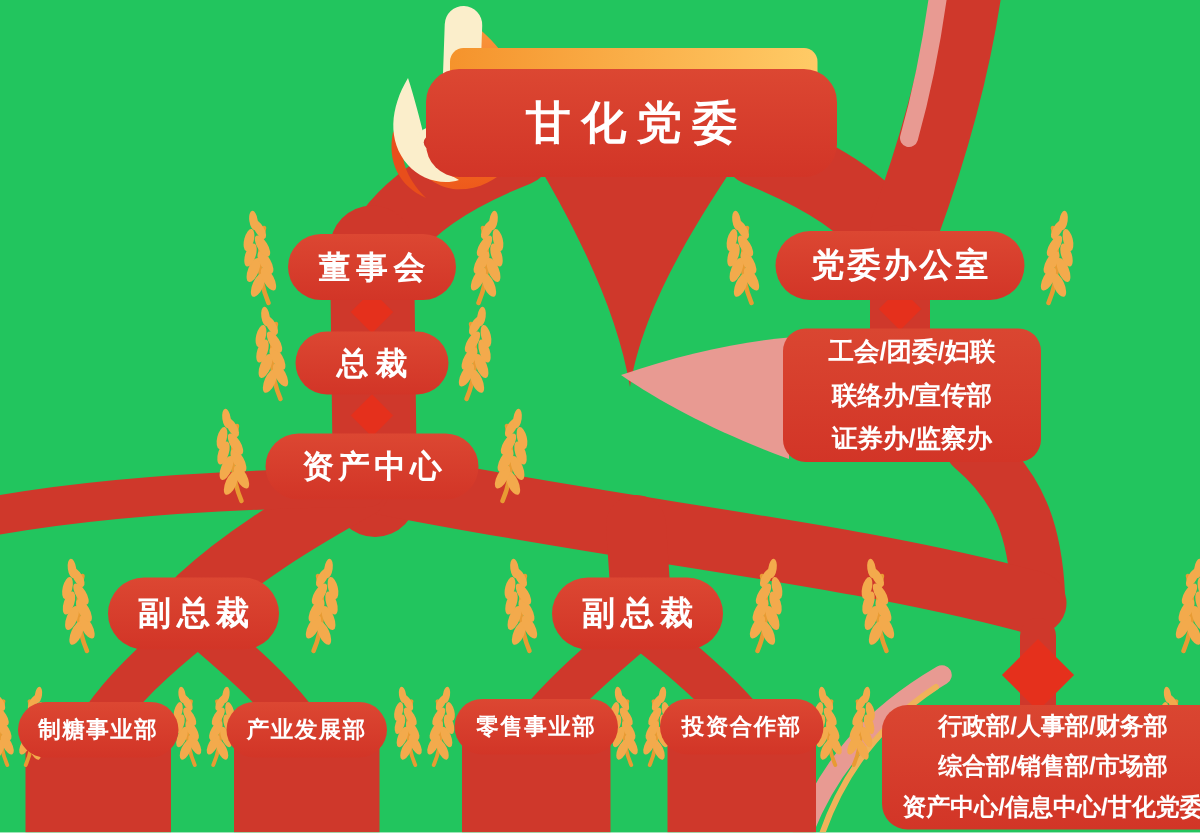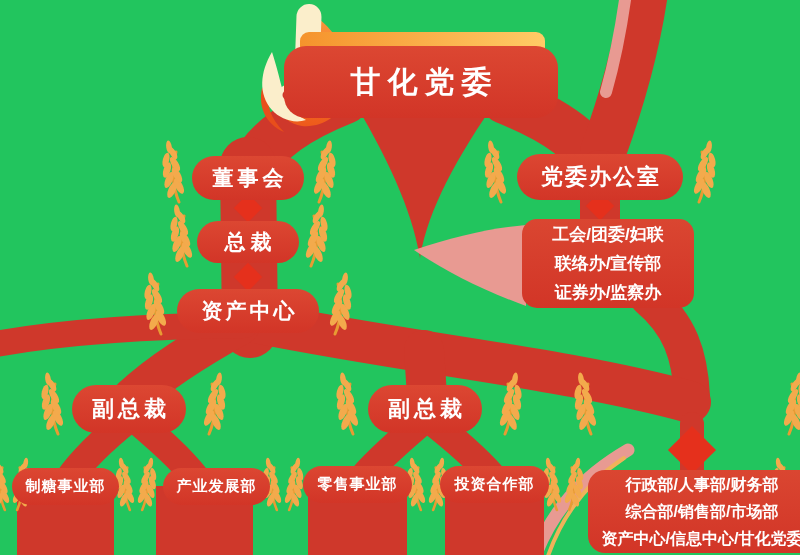--- a/index.html
+++ b/index.html
@@ -22,21 +22,21 @@
     font-size:30px;letter-spacing:7px;text-indent:7px;}
   .n-board{left:192px;top:156px;width:112px;height:44px;border-radius:22px;font-size:21px;letter-spacing:4px;text-indent:4px;}
   .n-pres {left:197px;top:221px;width:102px;height:42px;border-radius:21px;font-size:21px;letter-spacing:5px;text-indent:5px;}
   .n-exec {left:177px;top:289px;width:142px;height:44px;border-radius:22px;font-size:21px;letter-spacing:3px;text-indent:3px;}
   .n-office{left:517px;top:154px;width:166px;height:46px;border-radius:23px;font-size:22px;letter-spacing:2px;text-indent:2px;}
   .n-vp1 {left:72px; top:385px;width:114px;height:48px;border-radius:24px;font-size:22px;letter-spacing:4px;text-indent:4px;}
   .n-vp2 {left:368px;top:385px;width:114px;height:48px;border-radius:24px;font-size:22px;letter-spacing:4px;text-indent:4px;}
   .n-dir {left:607px;top:388px;width:166px;height:42px;border-radius:21px;font-size:22px;letter-spacing:2px;text-indent:2px;}
   .pill{font-size:15px;letter-spacing:1px;border-radius:19px;height:37px;}
   .p1{left:12px; top:468px;width:107px;}
-  .p2{left:163px;top:468px;width:107px;}
+  .p2{left:151px;top:468px;width:107px;}
   .p3{left:303px;top:466px;width:109px;}
   .p4{left:440px;top:466px;width:109px;}
   .listbox{
     position:absolute;z-index:3;display:flex;flex-direction:column;align-items:center;justify-content:center;
     background:linear-gradient(180deg,#DA4631,#D23527);color:#ffffff;font-weight:bold;
   }
   .listbox span{white-space:nowrap;}
   .list-right{left:522px;top:219px;width:172px;height:89px;border-radius:15px;font-size:17px;line-height:29px;}
   .list-bottom{left:588px;top:470px;width:228px;height:83px;border-radius:17px;font-size:16px;line-height:27px;}
 </style>

